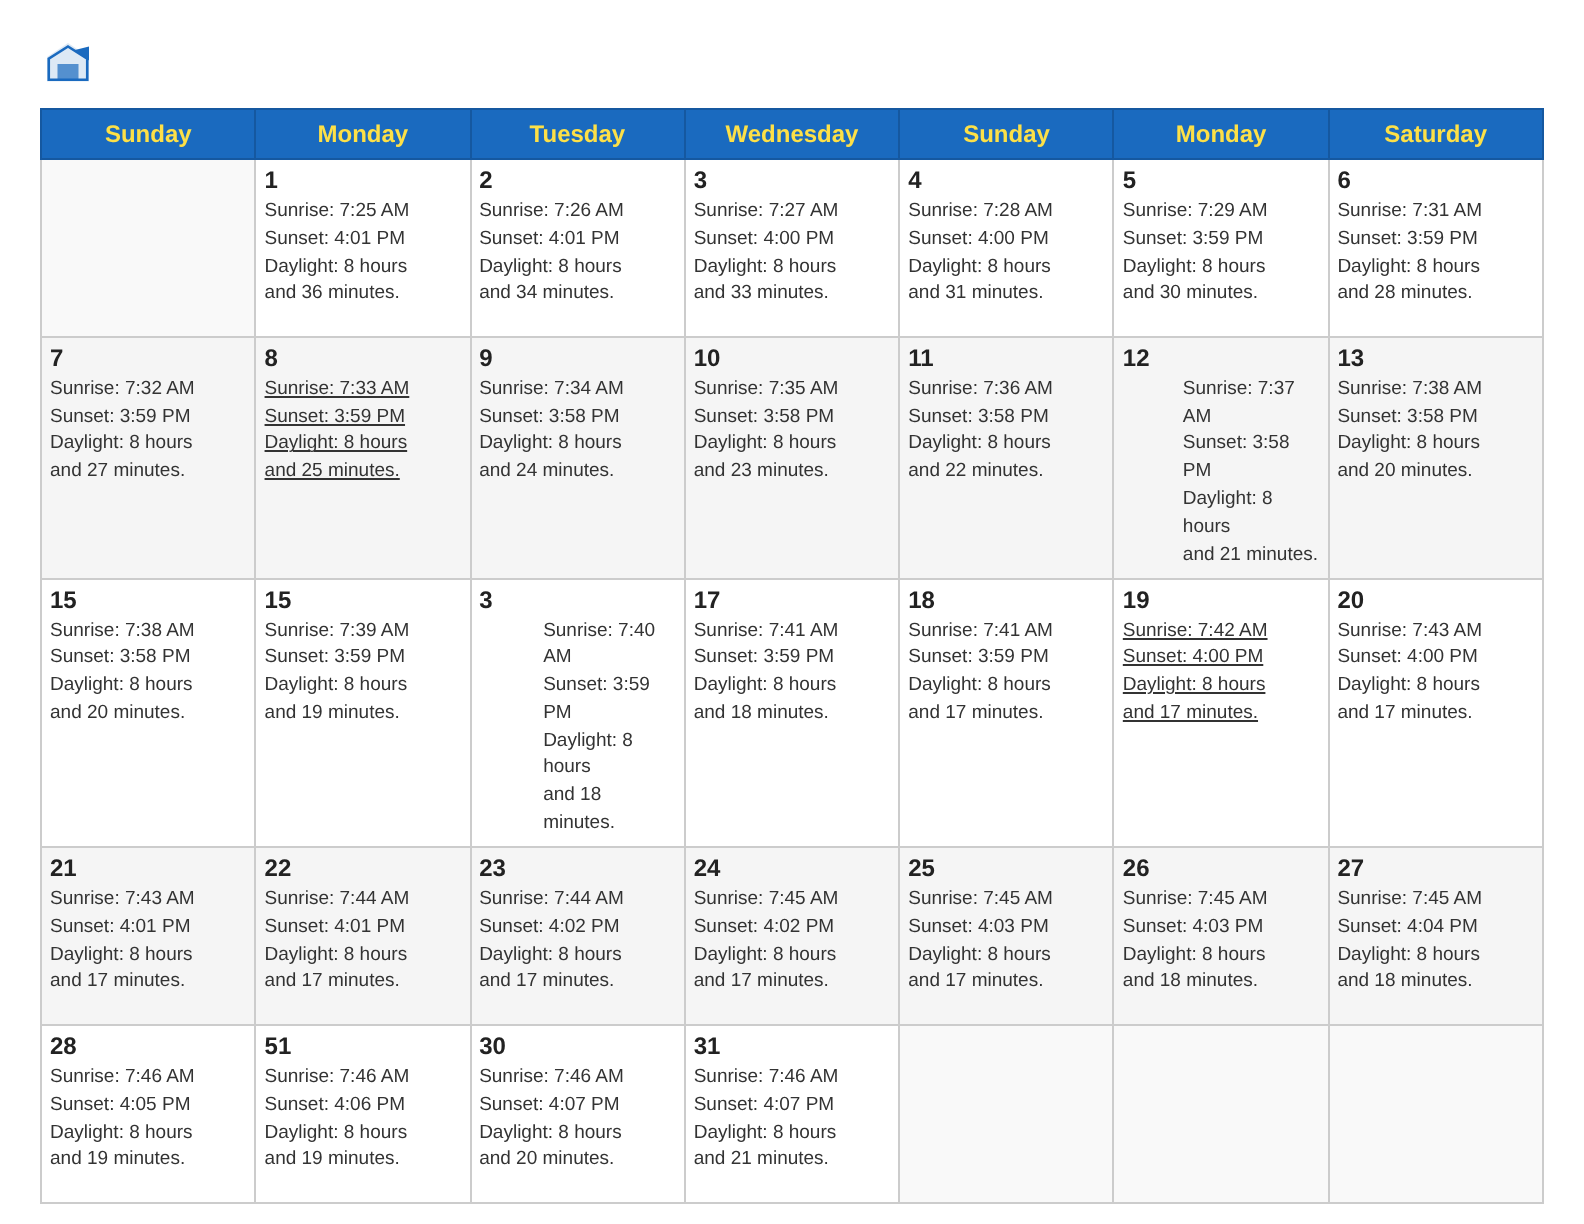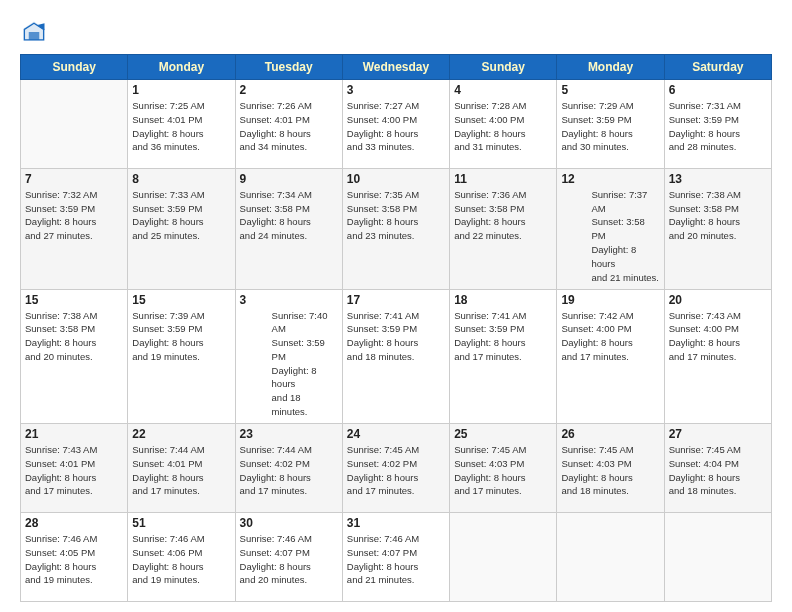--- a/index.html
+++ b/index.html
@@ -54,21 +54,21 @@
     }
     .calendar {
       flex: 1;
       border: 1px solid #ccc;
       border-collapse: collapse;
       width: 100%;
       table-layout: fixed;
     }
     .calendar th {
       background: #1a6abf;
-      color: #fef9c3;
+      color: #fde047;
       font-size: 12px;
       font-weight: bold;
       padding: 5px 4px;
       text-align: center;
       border: 1px solid #1558a0;
     }
     .calendar td {
       border: 1px solid #ccc;
       vertical-align: top;
       padding: 3px 4px 3px 4px;
@@ -182,21 +182,21 @@
         <tr>
           <td>
             <span class="day-num">7</span>
             <div class="day-detail" style="white-space: pre-line;">Sunrise: 7:32 AM
 Sunset: 3:59 PM
 Daylight: 8 hours
 and 27 minutes.</div>
           </td>
           <td>
             <span class="day-num">8</span>
-            <div class="day-detail" style="white-space: pre-line;">Sunrise: 7:33 AM
+            <div class="day-detail" style="white-space: pre-line; text-decoration: underline;">Sunrise: 7:33 AM
 Sunset: 3:59 PM
 Daylight: 8 hours
 and 25 minutes.</div>
           </td>
           <td>
             <span class="day-num">9</span>
             <div class="day-detail" style="white-space: pre-line;">Sunrise: 7:34 AM
 Sunset: 3:58 PM
 Daylight: 8 hours
 and 24 minutes.</div>
@@ -261,21 +261,21 @@
           </td>
           <td>
             <span class="day-num">18</span>
             <div class="day-detail" style="white-space: pre-line;">Sunrise: 7:41 AM
 Sunset: 3:59 PM
 Daylight: 8 hours
 and 17 minutes.</div>
           </td>
           <td>
             <span class="day-num">19</span>
-            <div class="day-detail" style="white-space: pre-line;">Sunrise: 7:42 AM
+            <div class="day-detail" style="white-space: pre-line; text-decoration: underline;">Sunrise: 7:42 AM
 Sunset: 4:00 PM
 Daylight: 8 hours
 and 17 minutes.</div>
           </td>
           <td>
             <span class="day-num">20</span>
             <div class="day-detail" style="white-space: pre-line;">Sunrise: 7:43 AM
 Sunset: 4:00 PM
 Daylight: 8 hours
 and 17 minutes.</div>

